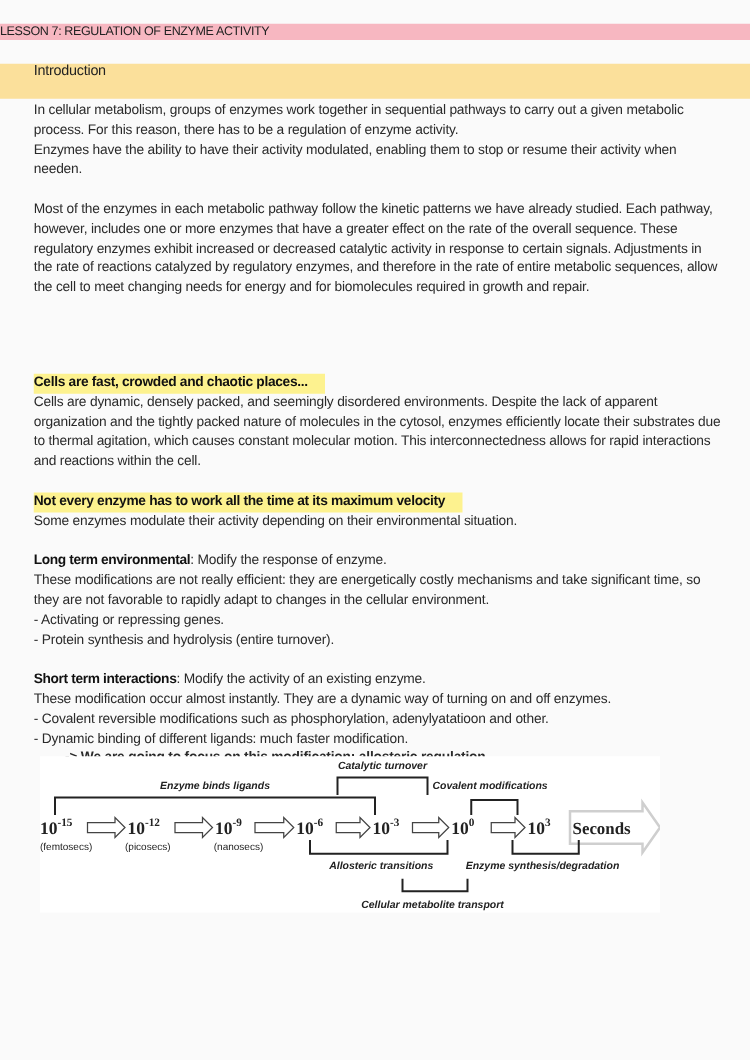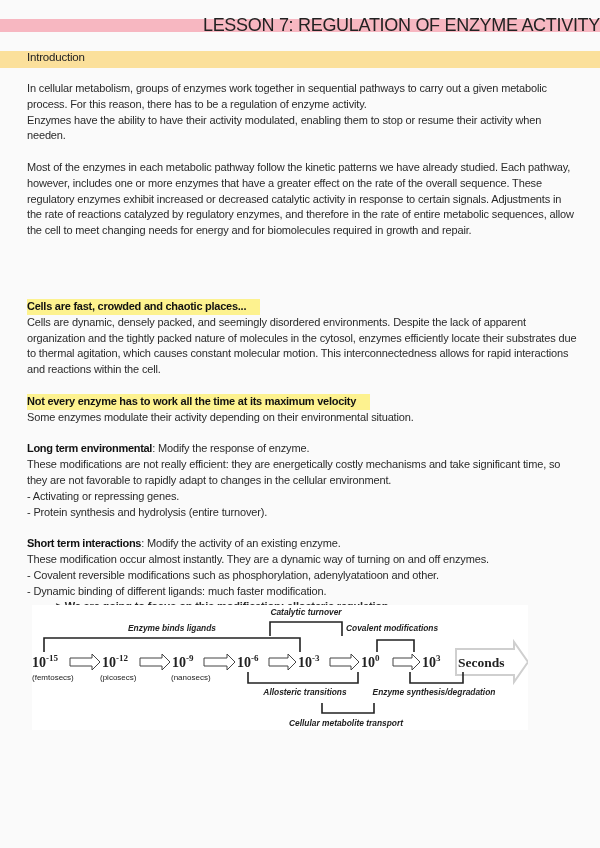--- a/index.html
+++ b/index.html
@@ -4,25 +4,25 @@
   <style>
     html, body { margin: 0; padding: 0; }
     body {
       width: 600px; height: 848px; background: #fafafa;
       font-family: "Liberation Sans", sans-serif; color: #222;
       position: relative; overflow: hidden;
     }
     .title-bar {
       position: absolute; left: 0; top: 19px; width: 600px; height: 13px;
       background: #f7b7c1;
-      text-align: right; font-size: 18px; line-height: 13px;
+      text-align: left; font-size: 10px; line-height: 13px;
       letter-spacing: -0.3px; color: #222;
     }
     .section-bar {
-      position: absolute; left: 0; top: 51px; width: 600px; height: 17px;
+      position: absolute; left: 0; top: 51px; width: 600px; height: 28px;
       background: #fbe09b;
     }
     .section-bar span {
       position: absolute; left: 27px; top: 0; font-size: 11.5px; line-height: 13px;
       letter-spacing: -0.2px; color: #222;
     }
     .para {
       position: absolute; left: 27px; width: 550px;
       font-size: 11px; line-height: 15.8px; color: #2a2a2a;
       letter-spacing: -0.15px;

